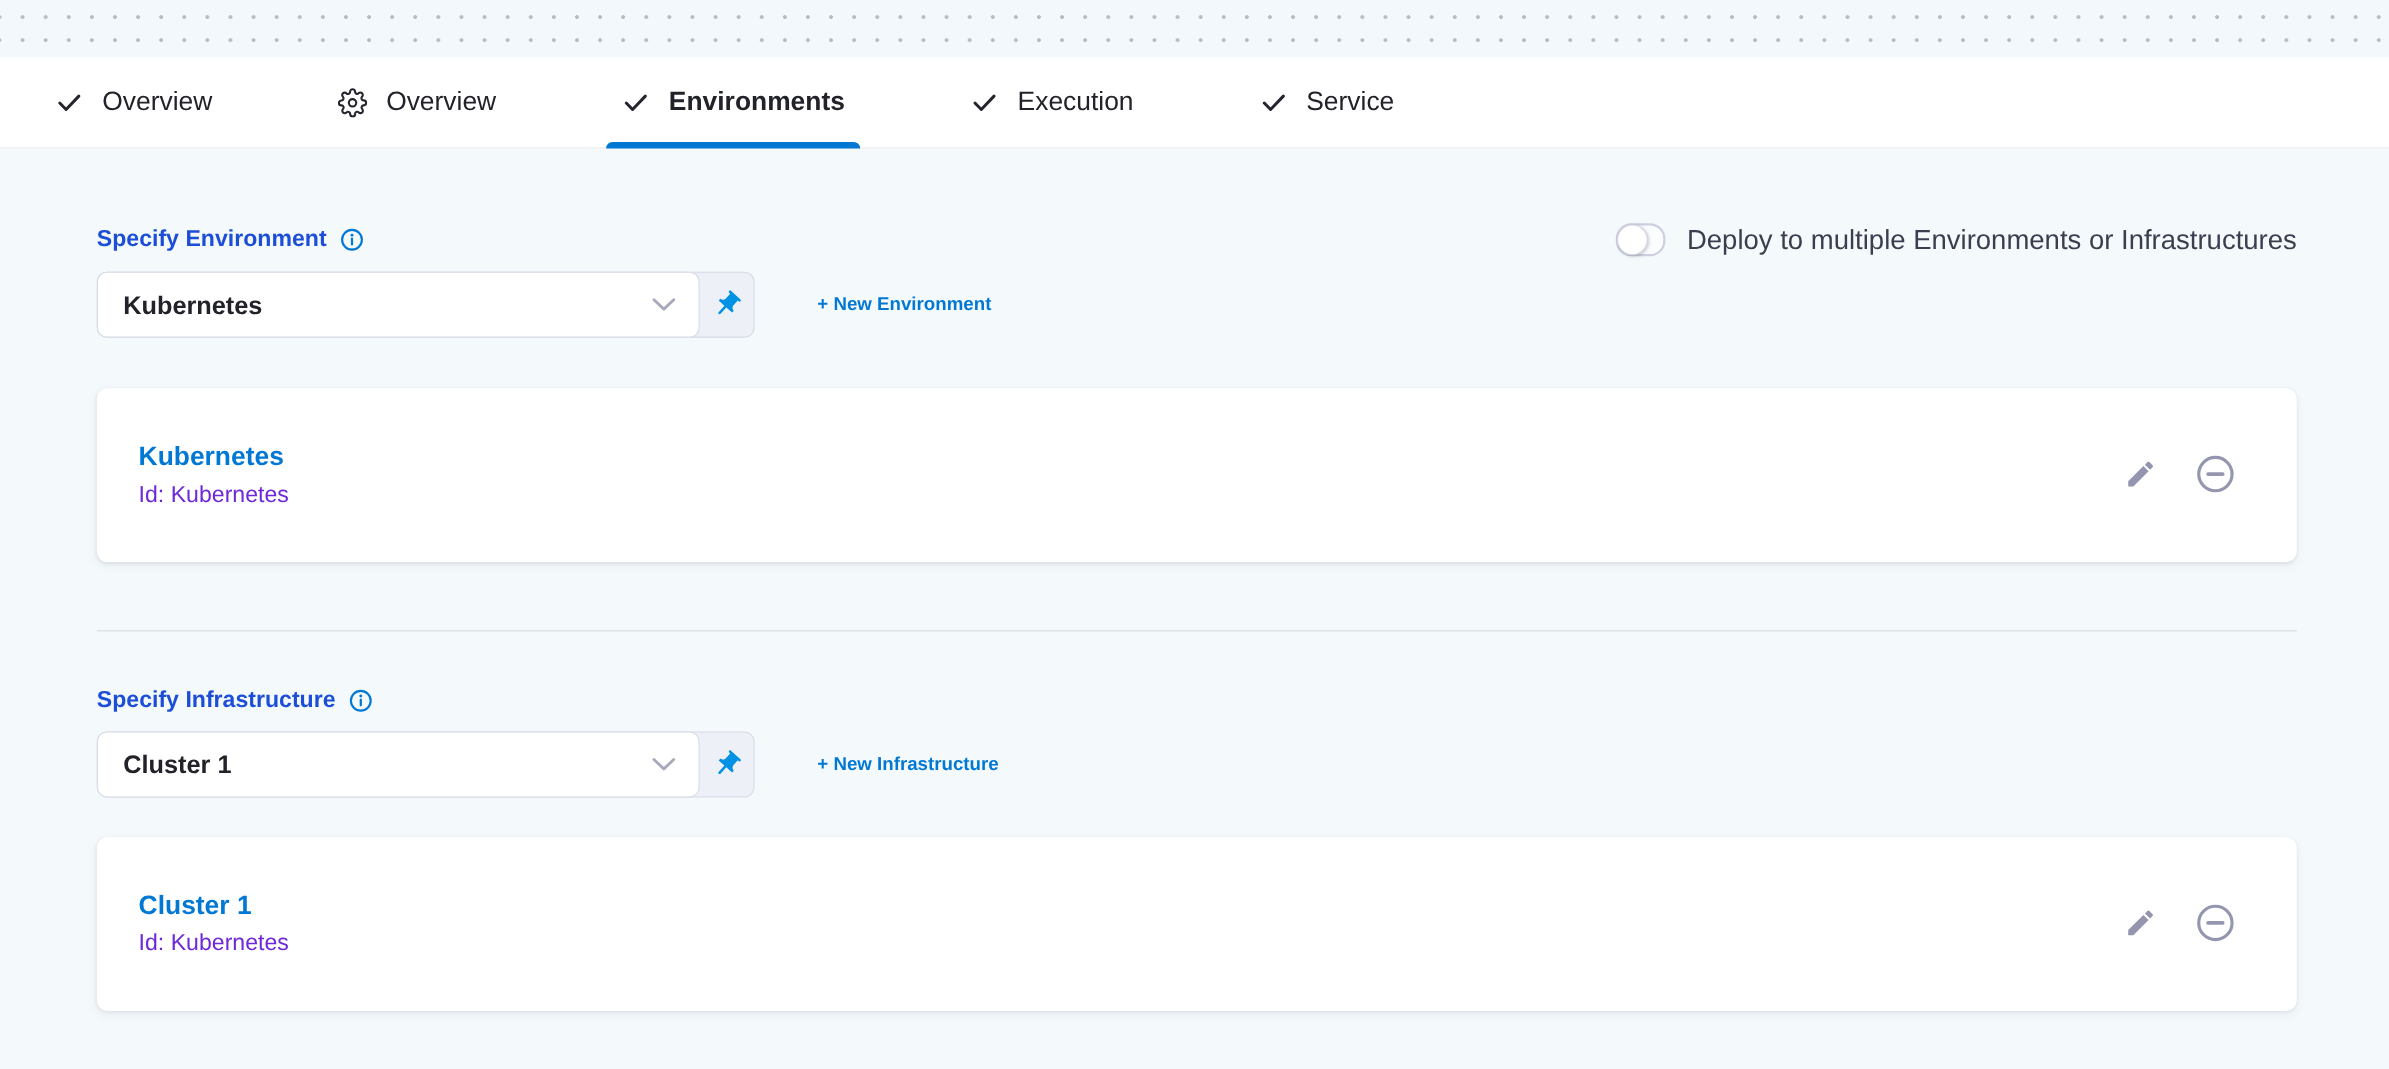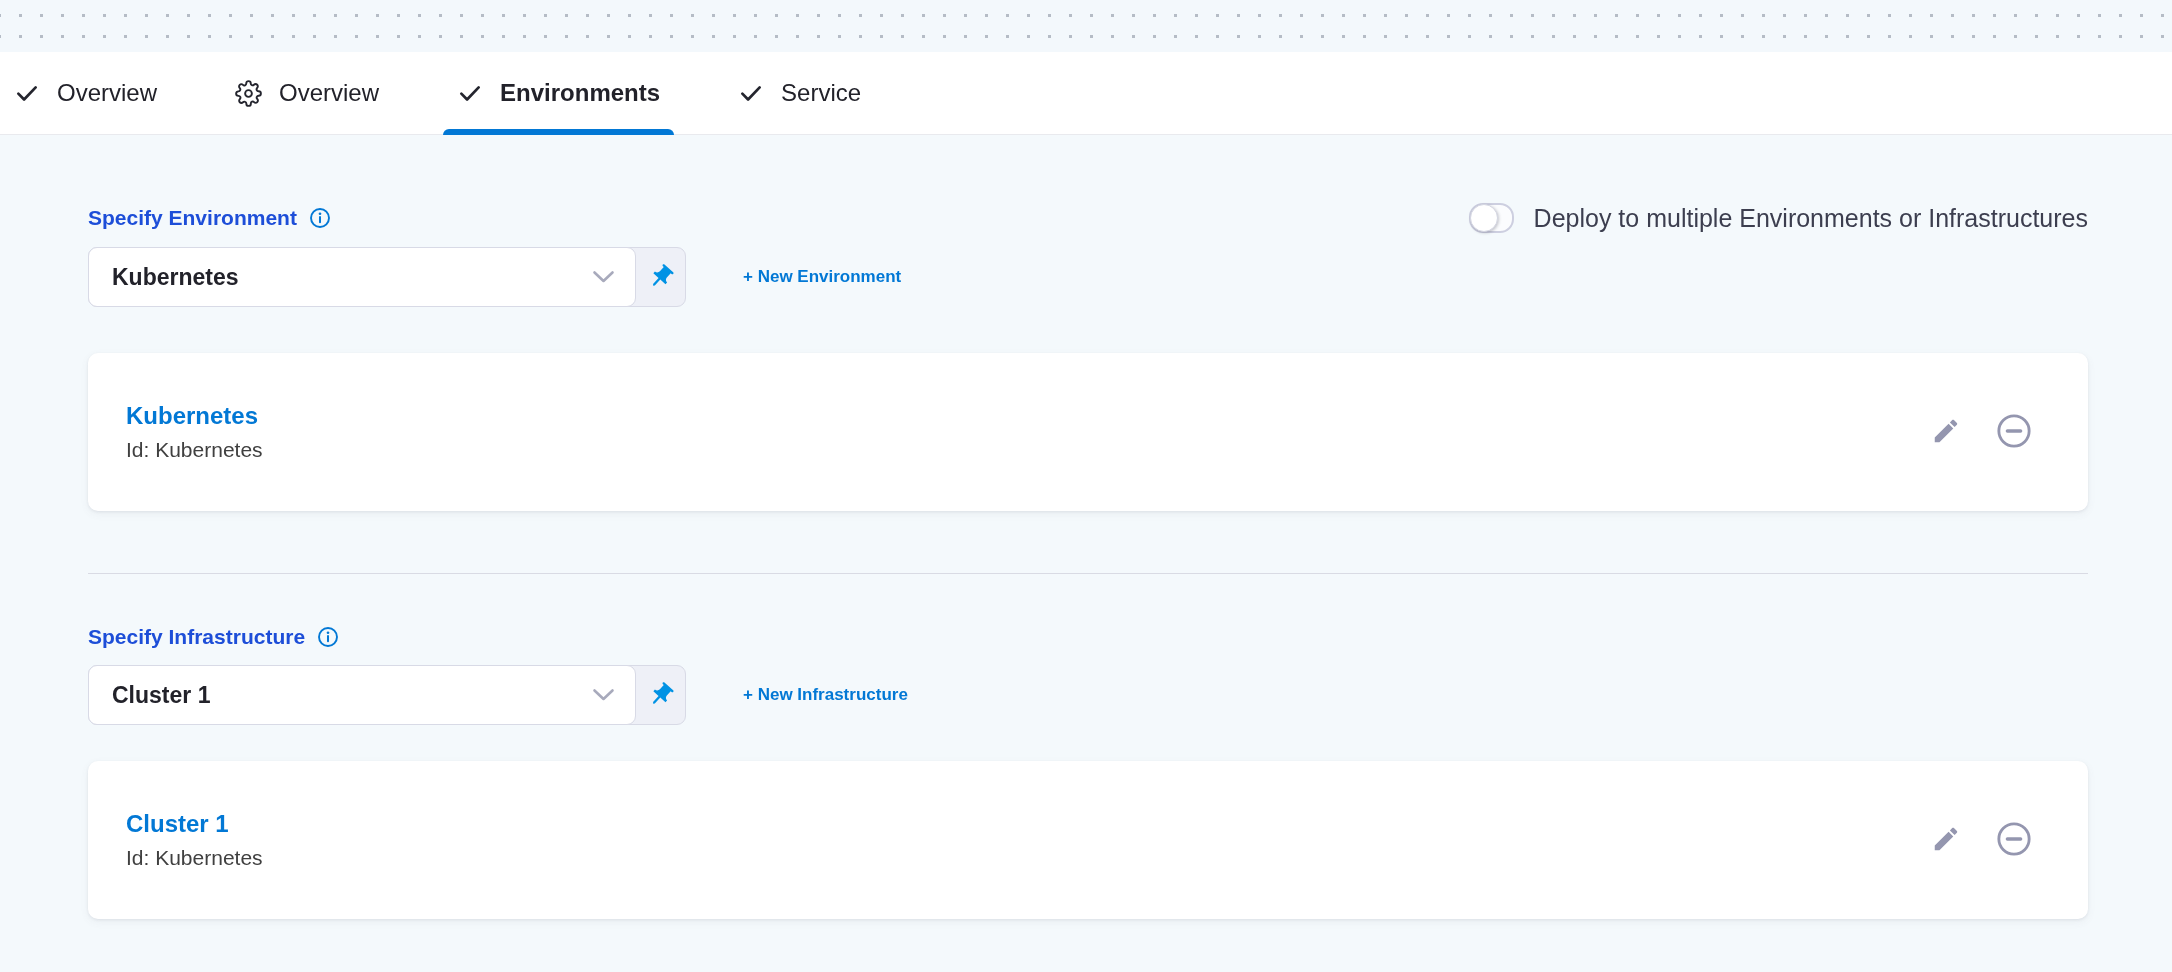--- a/index.html
+++ b/index.html
@@ -15,21 +15,22 @@
     background-color:#f3f8fc;
     background-image:radial-gradient(circle,#b5bcc6 1.7px,rgba(181,188,198,0) 1.9px);
     background-size:21px 21px;
     background-position:10px 5px;
   }
   
   .tabbar{
     height:82px;background:#ffffff;
     border-bottom:1px solid #e9eaee;
     display:flex;align-items:stretch;
-    column-gap:50px;
+    padding-left:36px;
+    column-gap:86px;
   }
   .tab{
     display:flex;align-items:center;gap:17px;
     padding:0 14px;position:relative;cursor:pointer;
     font-size:24px;color:#22222a;white-space:nowrap;
   }
   .tab .ticon{display:flex;align-items:center;}
   .tab.active{font-weight:700;}
   .tab.active::after{
     content:"";position:absolute;left:0;right:0;bottom:-1px;height:6px;
@@ -83,21 +84,21 @@
   
   .card{
     margin-top:46px;height:158px;background:#ffffff;border-radius:10px;
     box-shadow:0 1px 3px rgba(40,41,61,.08),0 3px 9px rgba(96,97,112,.07);
     display:flex;align-items:center;justify-content:space-between;
     padding:0 56px 0 38px;
   }
   .card-title{
     font-size:24px;font-weight:600;color:#0278d5;cursor:pointer;line-height:1.15;
   }
-  .card-id{font-size:21px;color:#404040;margin-top:9px;}
+  .card-id{font-size:21px;color:#6d28d9;margin-top:9px;}
   .card-actions{display:flex;align-items:center;gap:35px;}
   .icon-btn{display:flex;align-items:center;justify-content:center;cursor:pointer;background:none;border:none;padding:0;}
   
   .divider{margin-top:62px;height:1px;background:#d9dbe4;}
   .mt-sect{margin-top:48px;}
 </style>
 </head>
 <body>
 
 <div class="dots-strip"></div>
@@ -120,20 +121,28 @@
     </span>
     <span>Overview</span>
   </div>
   <div class="tab active">
     <span class="ticon">
       <svg width="26" height="26" viewBox="0 0 24 24" fill="none">
           <path d="M4 12.6 L9.3 18 L20 6.8" stroke="#24252e" stroke-width="2.5" stroke-linecap="round" stroke-linejoin="round"></path>
         </svg>
     </span>
     <span>Environments</span>
+  </div>
+  <div class="tab">
+    <span class="ticon">
+      <svg width="26" height="26" viewBox="0 0 24 24" fill="none">
+          <path d="M4 12.6 L9.3 18 L20 6.8" stroke="#24252e" stroke-width="2.5" stroke-linecap="round" stroke-linejoin="round"></path>
+        </svg>
+    </span>
+    <span>Execution</span>
   </div>
   <div class="tab">
     <span class="ticon">
       <svg width="26" height="26" viewBox="0 0 24 24" fill="none">
           <path d="M4 12.6 L9.3 18 L20 6.8" stroke="#24252e" stroke-width="2.5" stroke-linecap="round" stroke-linejoin="round"></path>
         </svg>
     </span>
     <span>Service</span>
   </div>
 </nav>

